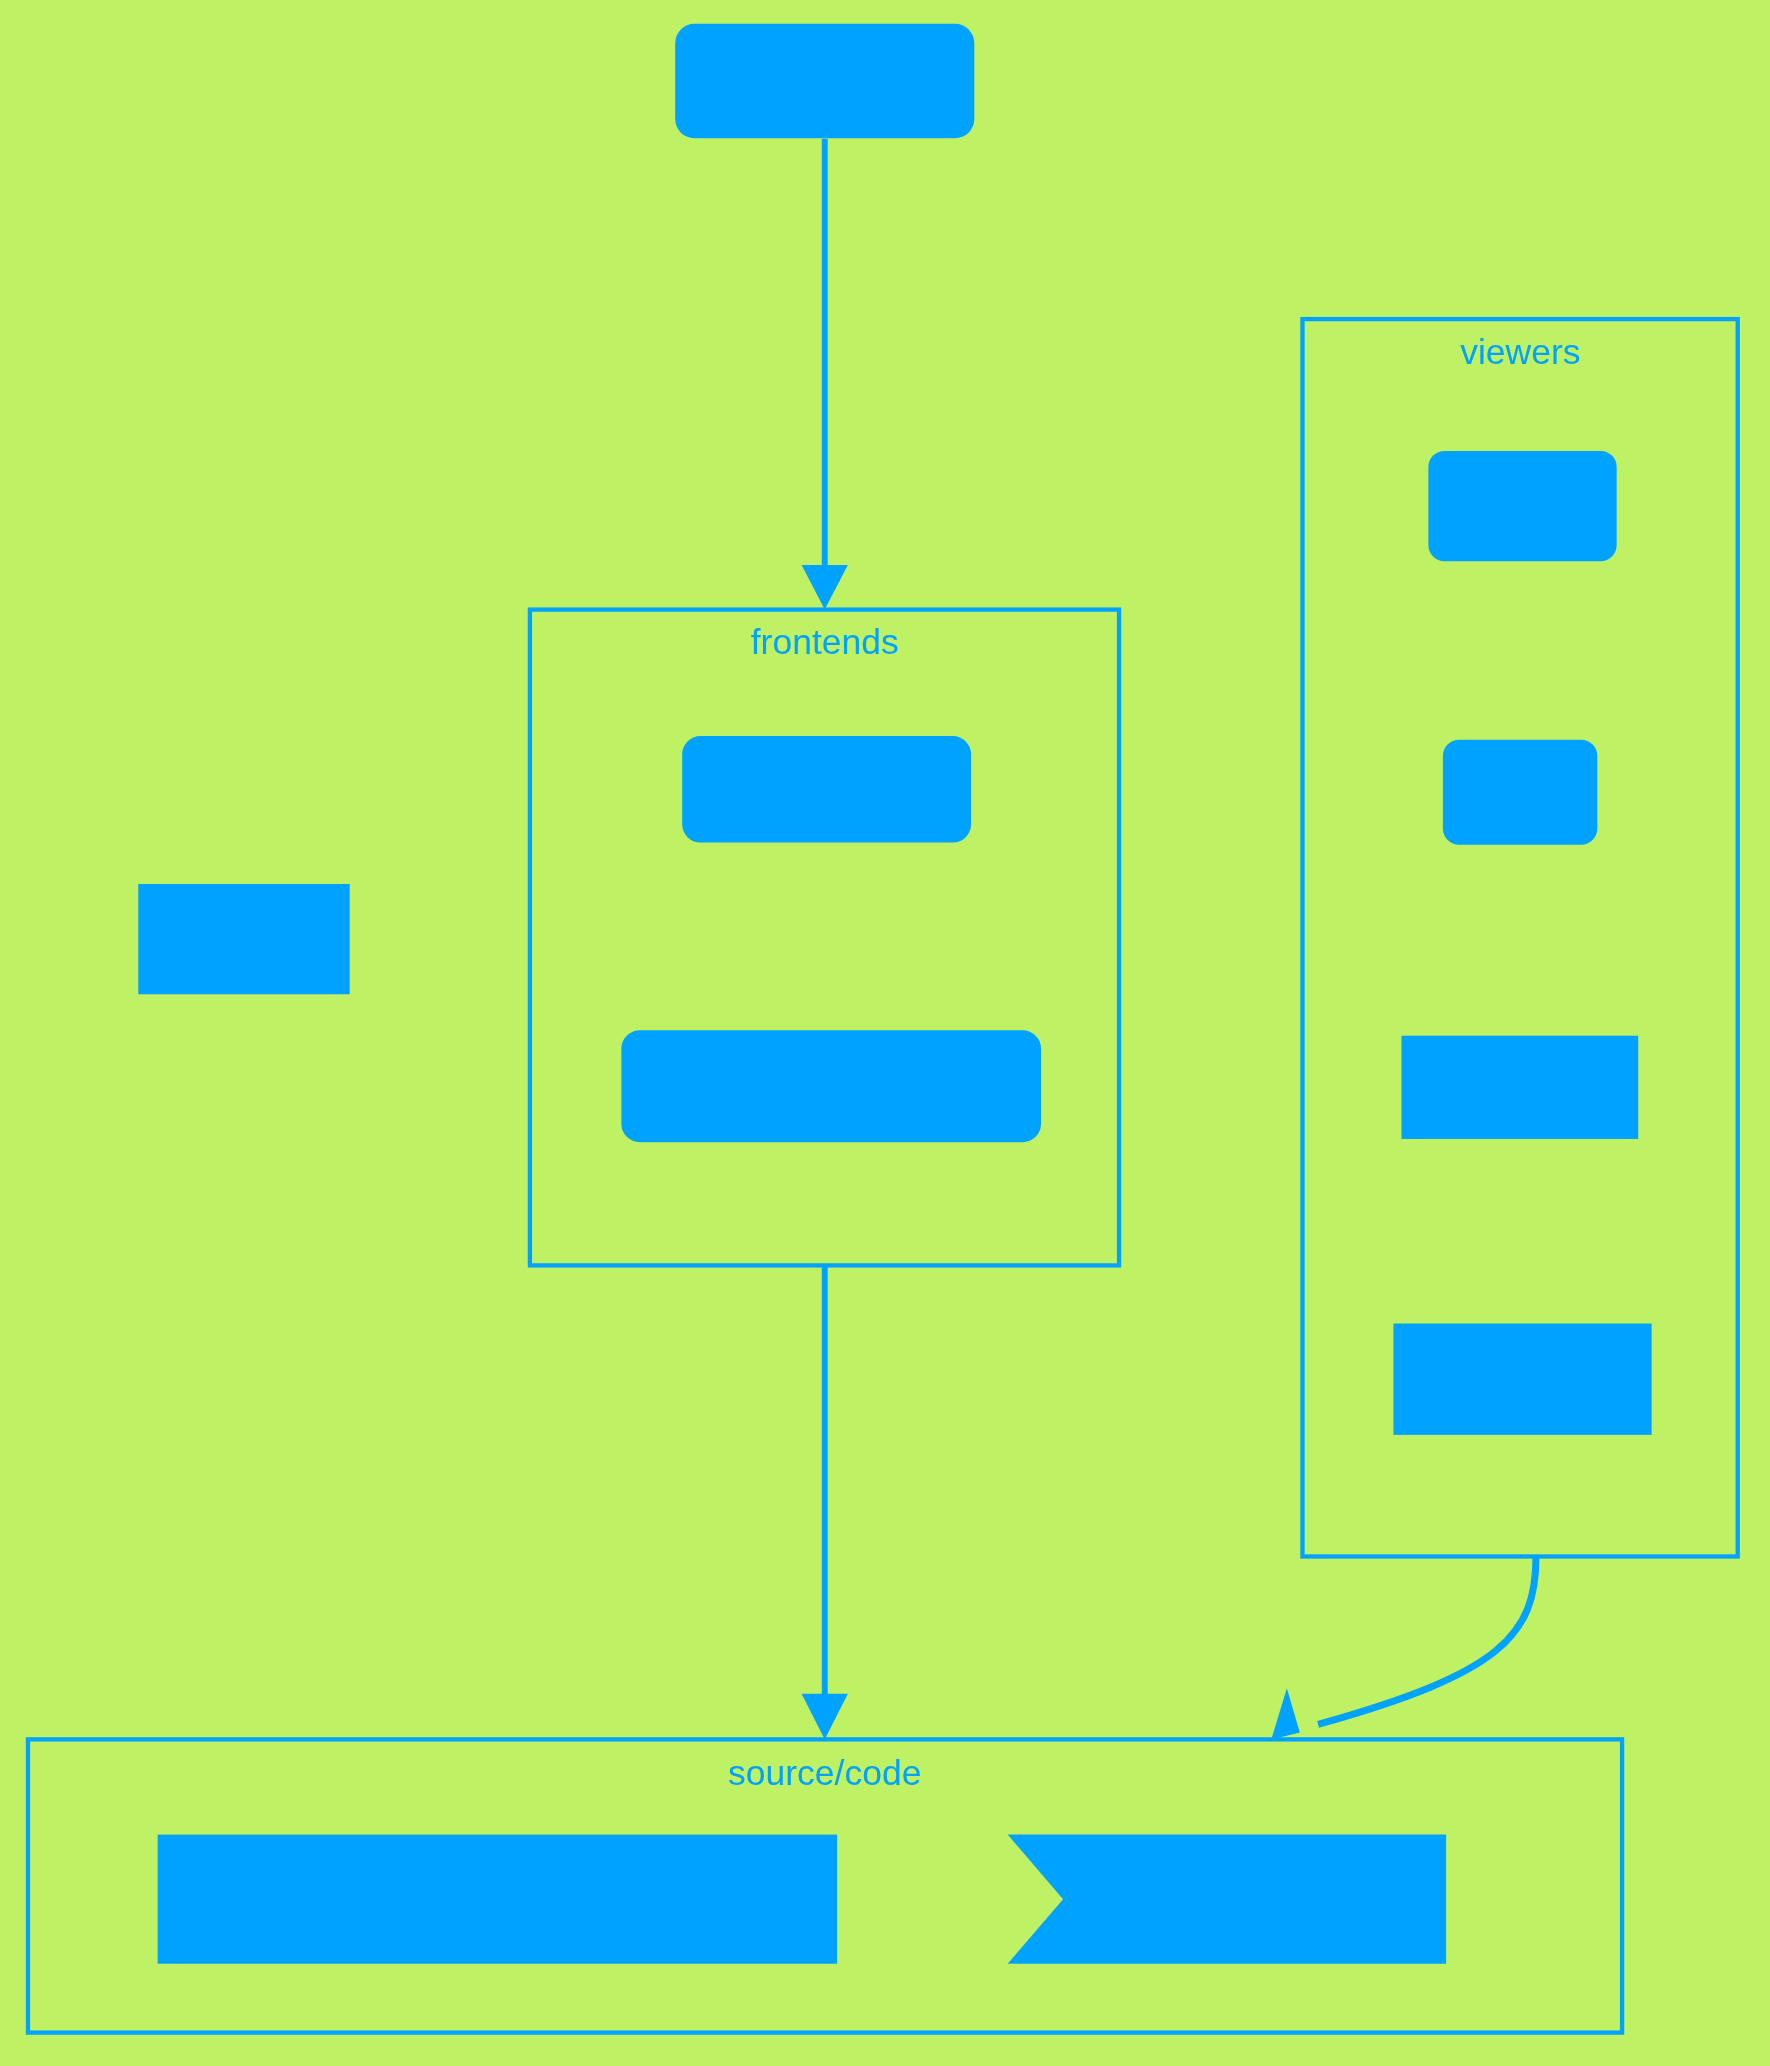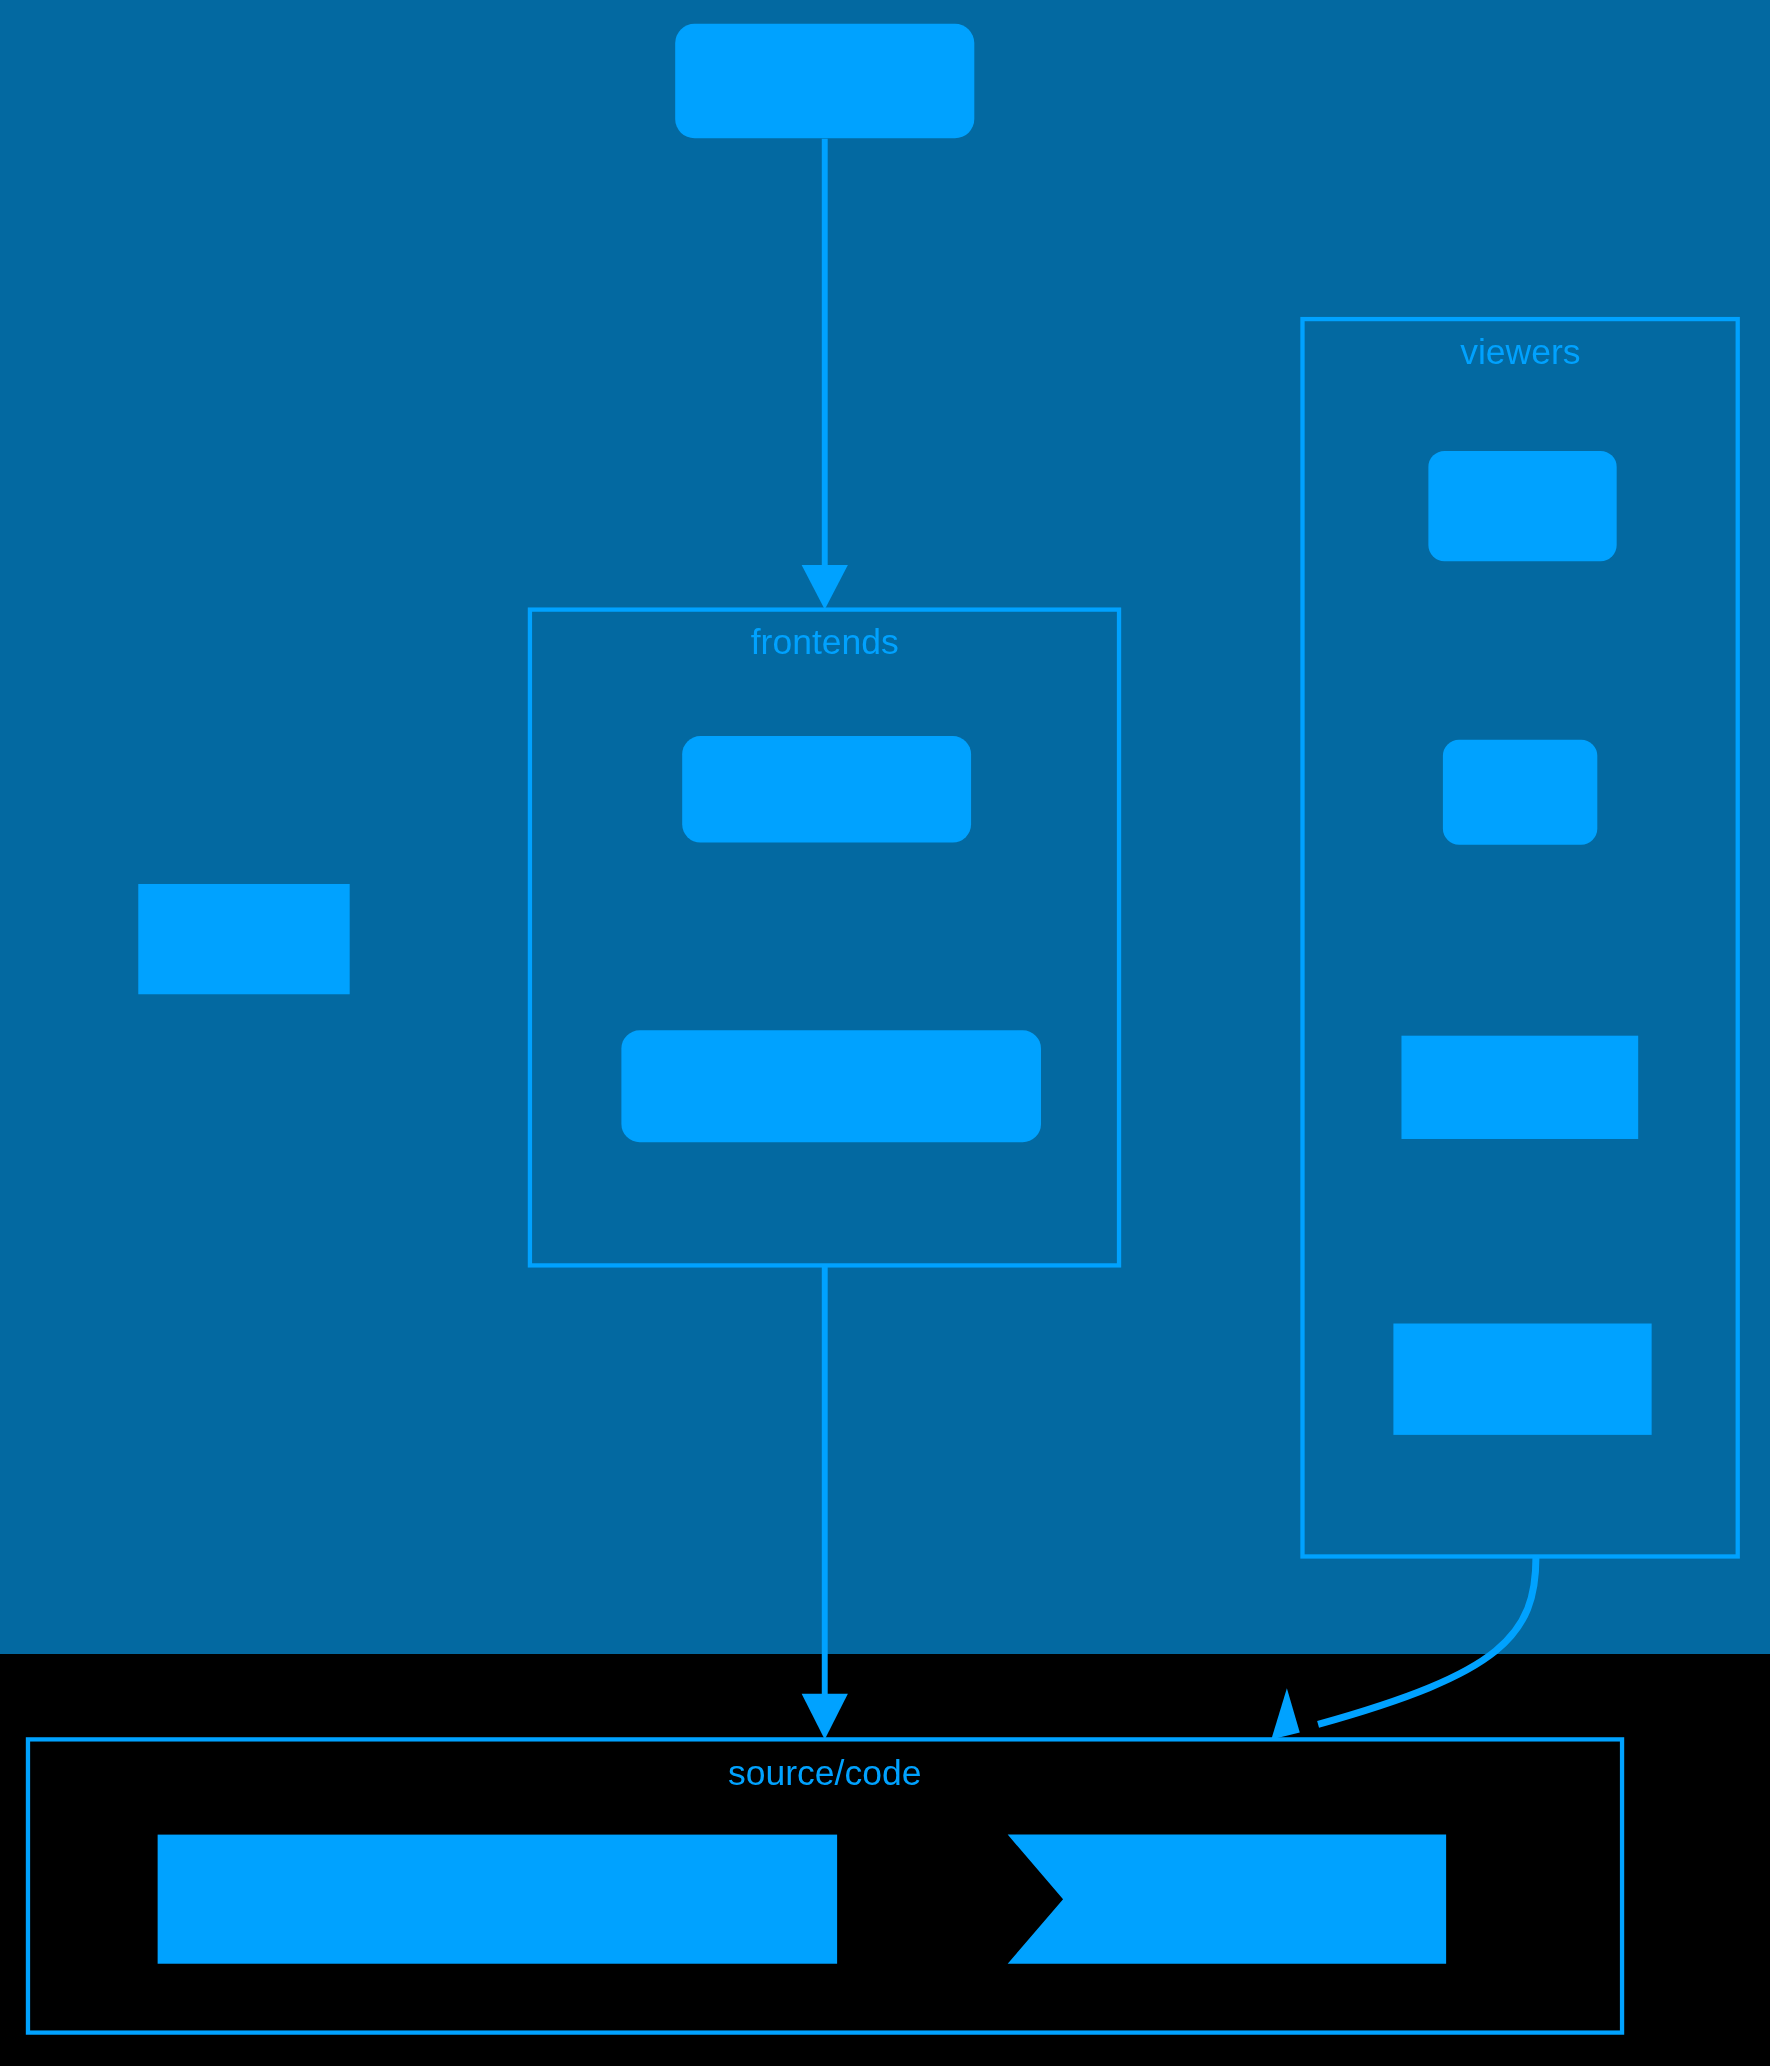--- a/index.html
+++ b/index.html
@@ -9,22 +9,22 @@
   }
   body {
     width: 1770px;
     height: 2066px;
     overflow: hidden;
     font-family: "Liberation Sans", sans-serif;
   }
   #canvas {
     position: relative;
     width: 1770px;
-    height: 1654px;
-    background: #0369a1;
+    height: 2066px;
+    background: #bef264;
   }
   svg.diagram {
     position: absolute;
     top: 0;
     left: 0;
     width: 1770px;
     height: 2066px;
     display: block;
   }
   .cluster-label {

